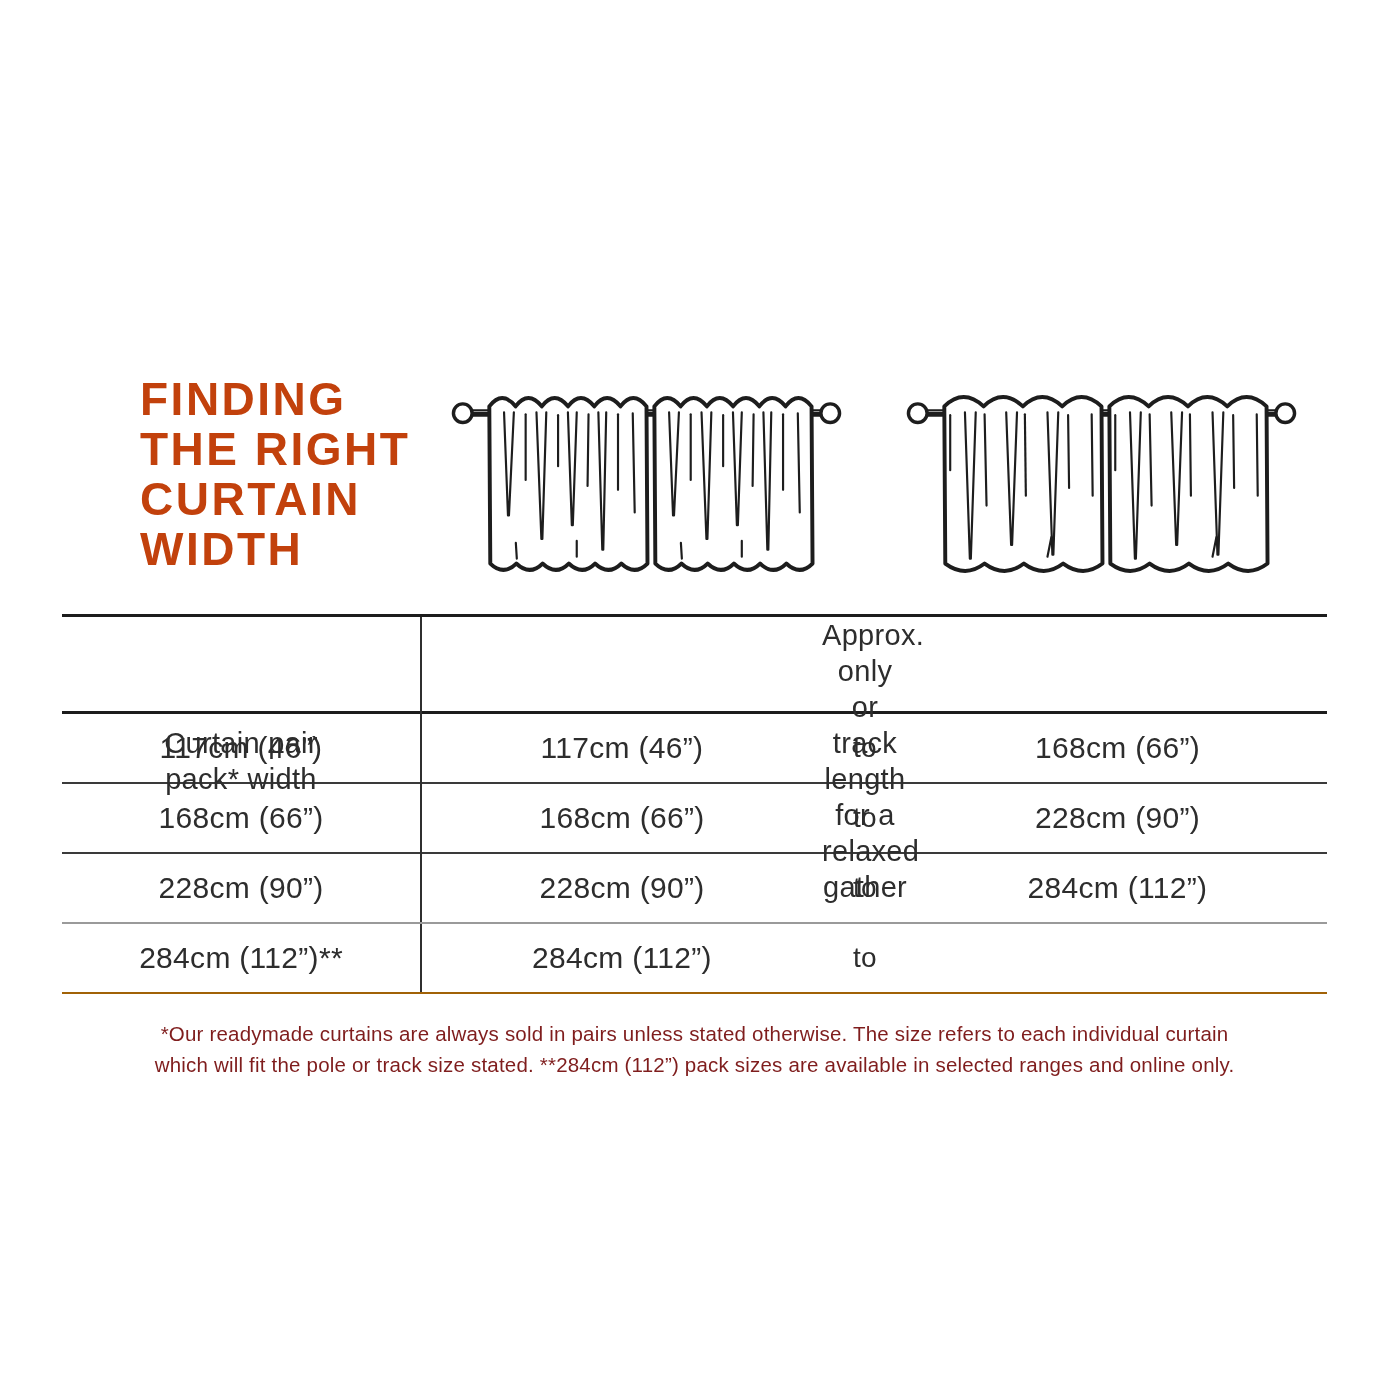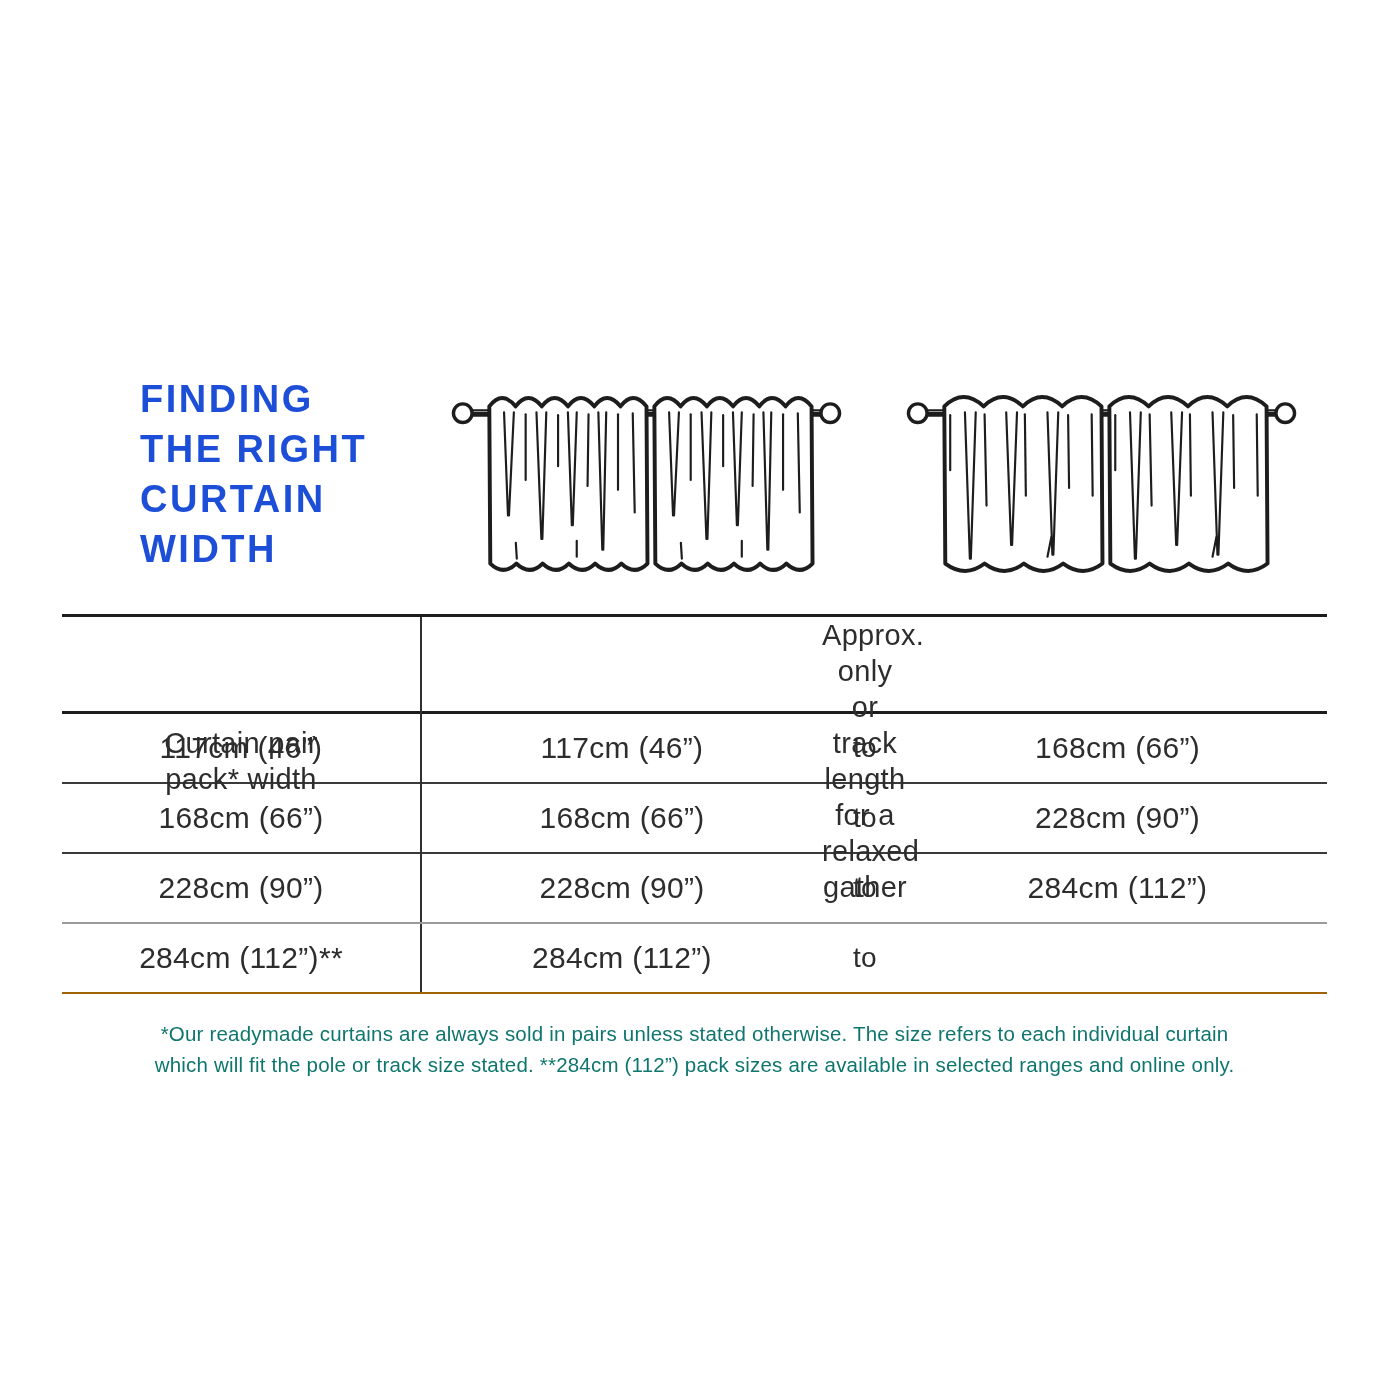--- a/index.html
+++ b/index.html
@@ -5,22 +5,22 @@
   * { margin:0; padding:0; box-sizing:border-box; }
   html,body { width:1389px; height:1389px; background:#ffffff; overflow:hidden; }
   body { font-family:"Liberation Sans","DejaVu Sans",sans-serif; color:#2d2d2d; }
 
   .wrap { width:1265px; margin:0 auto; padding-top:372px; }
 
   
   .top { display:flex; align-items:flex-start; margin-bottom:26px; }
   .title {
     width:310px; margin-left:78px; margin-top:2px;
-    font-size:38px; line-height:50px; font-weight:700;
-    letter-spacing:2.5px; color:#1d4ed8; white-space:pre-line;
+    font-size:46px; line-height:50px; font-weight:700;
+    letter-spacing:2.5px; color:#c2410c; white-space:pre-line;
   }
   .illus { width:393px; flex:none; margin-top:-2px; }
   .illus.second { margin-left:62px; }
   .curtain-svg { display:block; width:100%; height:auto; }
 
   
   .table { border-top:3px solid #1c1c1c; }
   .row { display:grid; grid-template-columns:360px 400px 86px 1fr; align-items:center; }
   .row.head { height:97px; border-bottom:3px solid #1c1c1c; }
   .row.data { height:70px; }
@@ -34,21 +34,21 @@
   .c1 {
     align-self:stretch; display:flex; align-items:center; justify-content:center;
     border-right:2px solid #2f2f2f;
   }
   .th { font-size:29px; line-height:36px; white-space:pre-line; }
   .to-cell { font-size:28px; }
 
   
   .footnote {
     margin-top:24px; text-align:center;
-    font-size:20.5px; line-height:31px; color:#0f766e;
+    font-size:20.5px; line-height:31px; color:#7f1d1d;
     white-space:pre-line; letter-spacing:0.2px;
   }
 </style>
 </head>
 <body>
 
 <div class="wrap">
 
   <div class="top">
     <h1 class="title">FINDING

